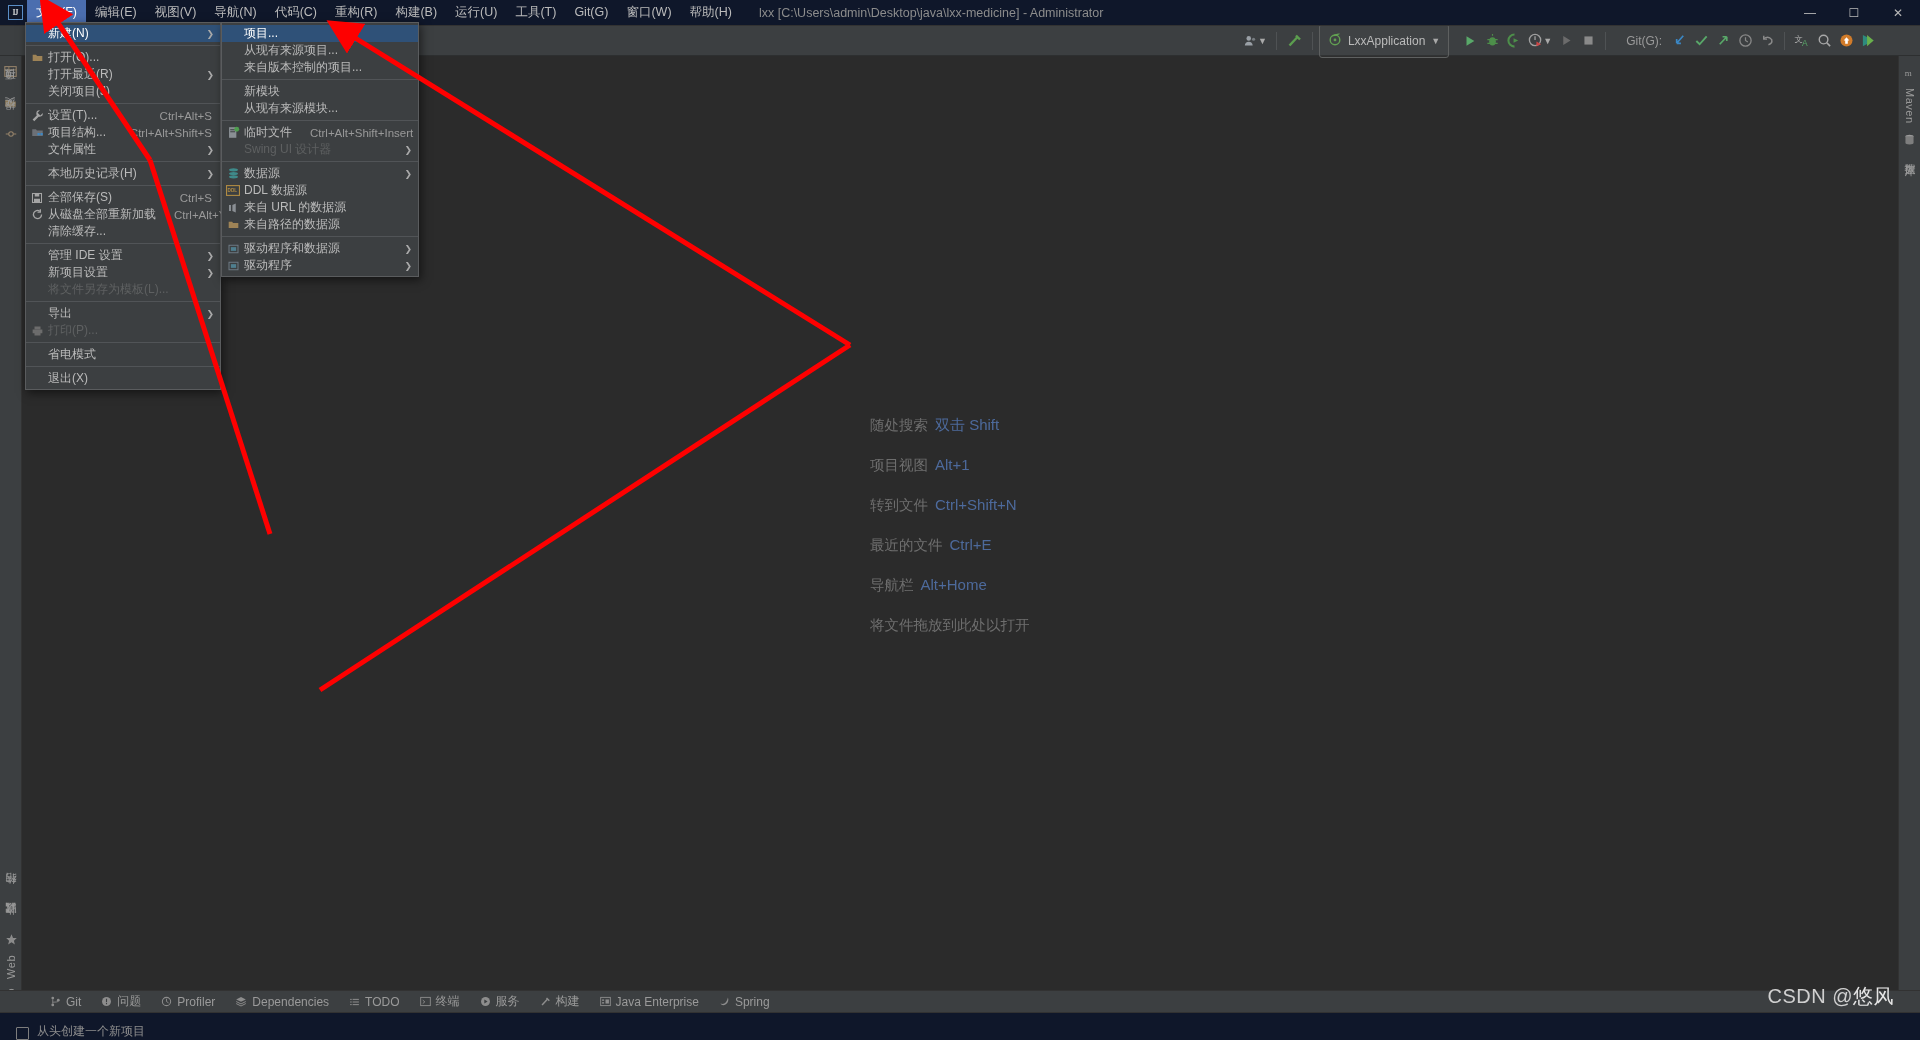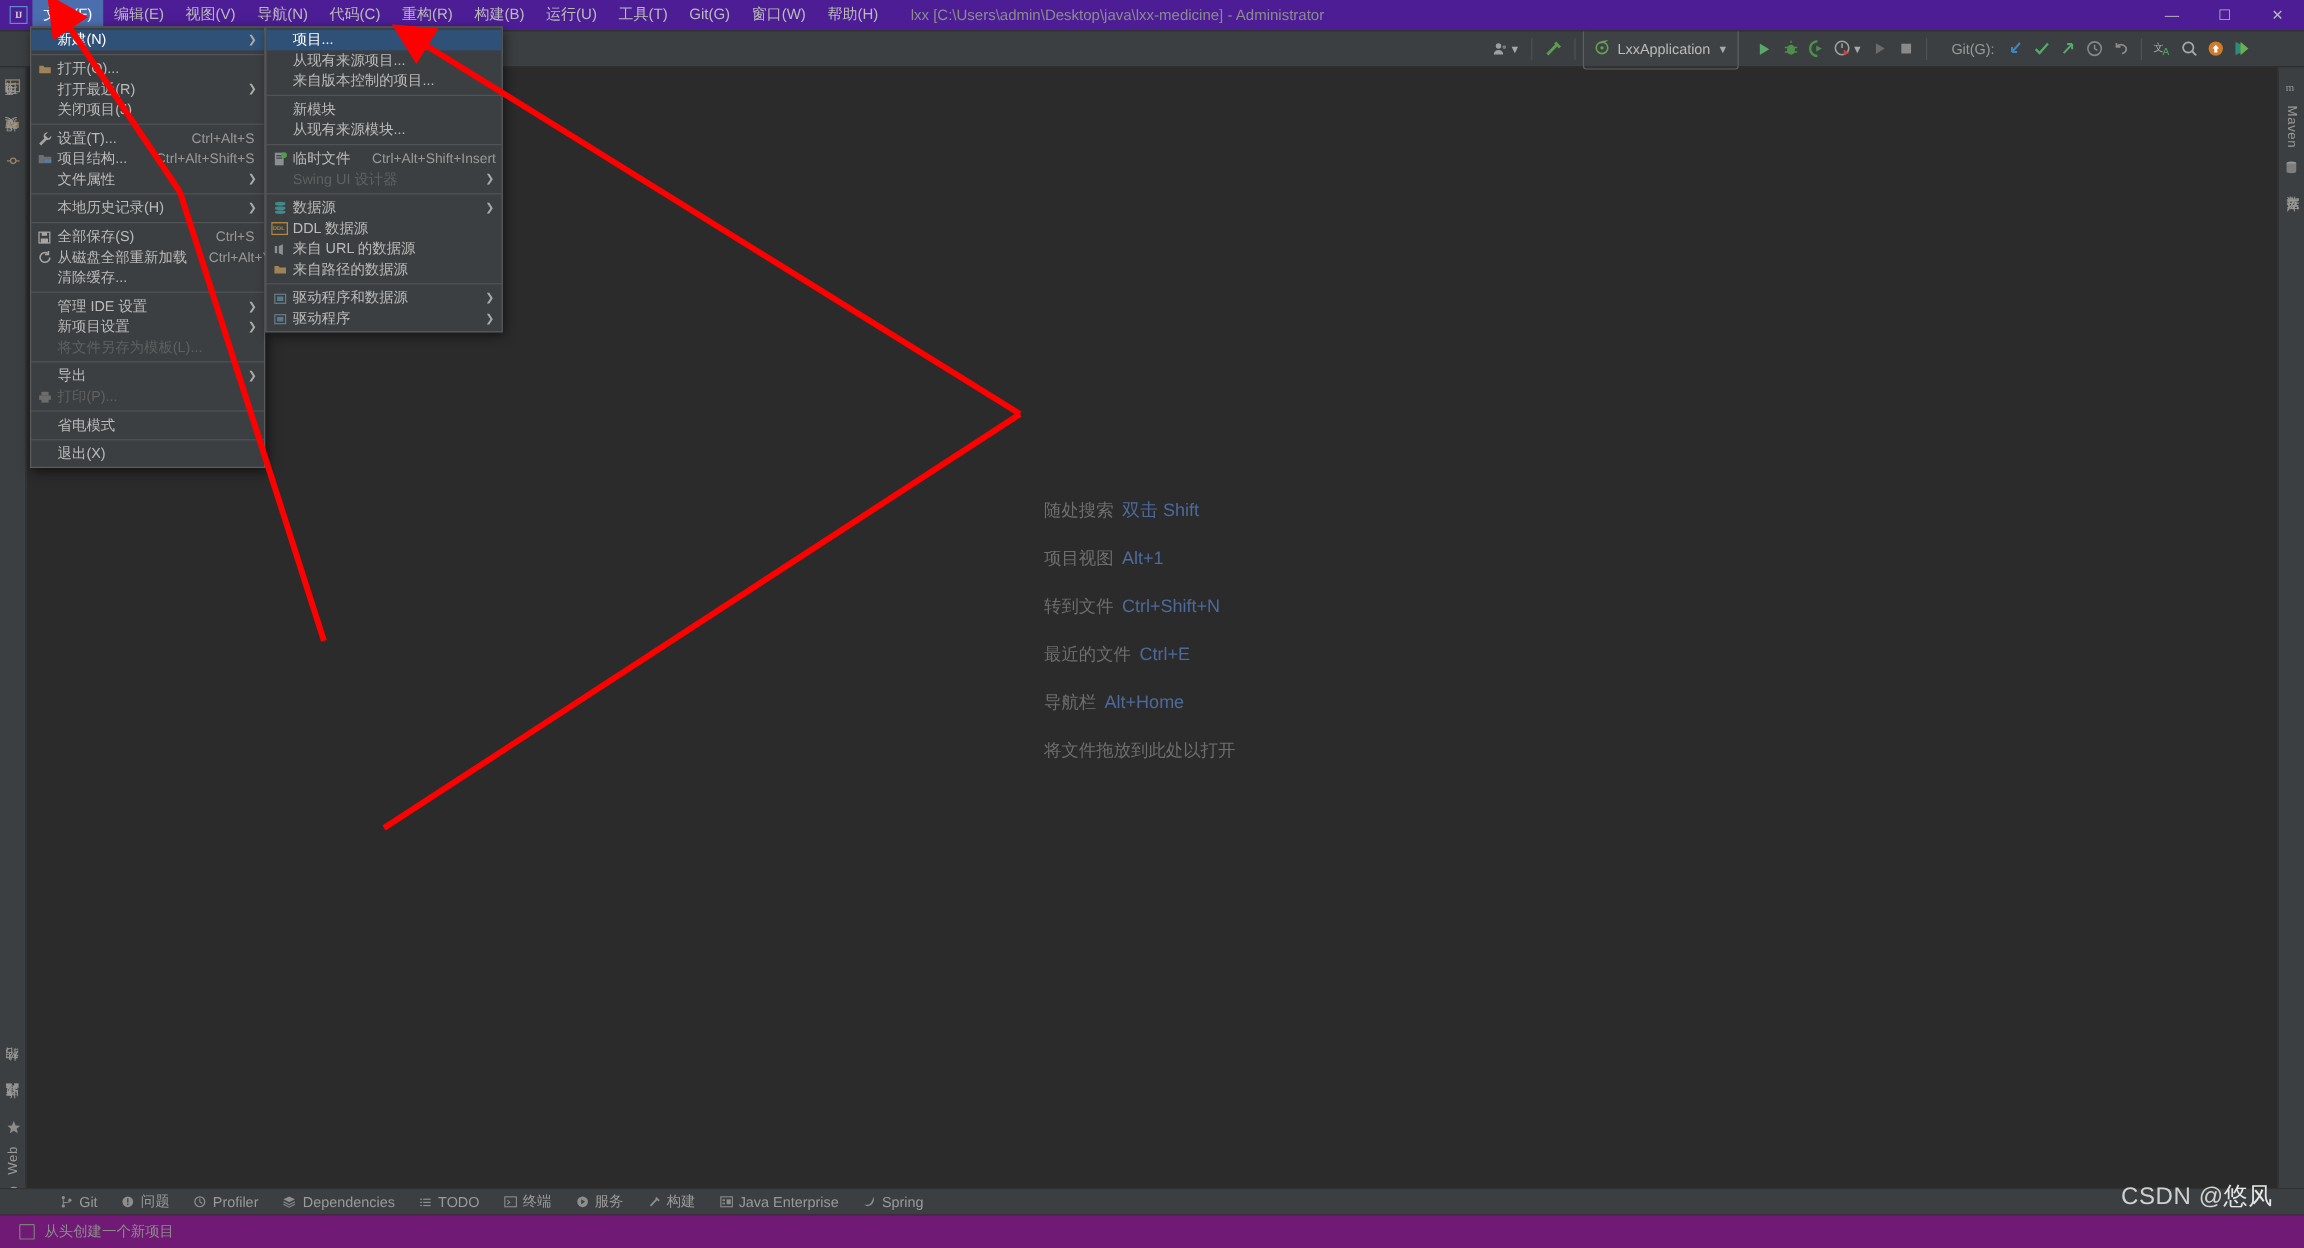--- a/index.html
+++ b/index.html
@@ -15,21 +15,21 @@
   #app {
     position: relative;
     width: 1920px; height: 1040px;
     background: #2b2b2b;
   }
 
   
   .menubar {
     position: absolute; top: 0; left: 0;
     width: 1920px; height: 26px;
-    background: #4c1d95;
+    background: #0f172a;
     display: flex; align-items: center;
     border-bottom: 1px solid #323232;
     z-index: 40;
   }
   .ij-logo {
     width: 24px; height: 22px; margin-left: 3px;
     display: flex; align-items: center; justify-content: center;
     flex: 0 0 auto;
   }
   .ij-logo-box {
@@ -213,23 +213,23 @@
     display: flex; align-items: center; gap: 5px;
     padding: 0 10px; height: 22px;
     font-size: 12px; color: #9a9a9a;
     cursor: default; white-space: nowrap;
   }
   .tw-ico { font-size: 11px; color: #8d8d8d; display:flex; align-items:center;}
 
   .statusbar {
     position: absolute; left: 0; bottom: 0;
     width: 1920px; height: 28px;
-    background: #701a75;
+    background: #0f172a;
     border-top: 1px solid #323232;
-    display: flex; align-items: center;
+    display: flex; align-items: flex-end;
     padding-left: 16px;
     font-size: 12px; color: #8d8d8d;
     z-index: 25;
   }
   .sb-ico {
     width: 13px; height: 13px;
     border: 1px solid #7d7d7d; border-radius: 1px;
     margin-right: 8px;
   }
 

